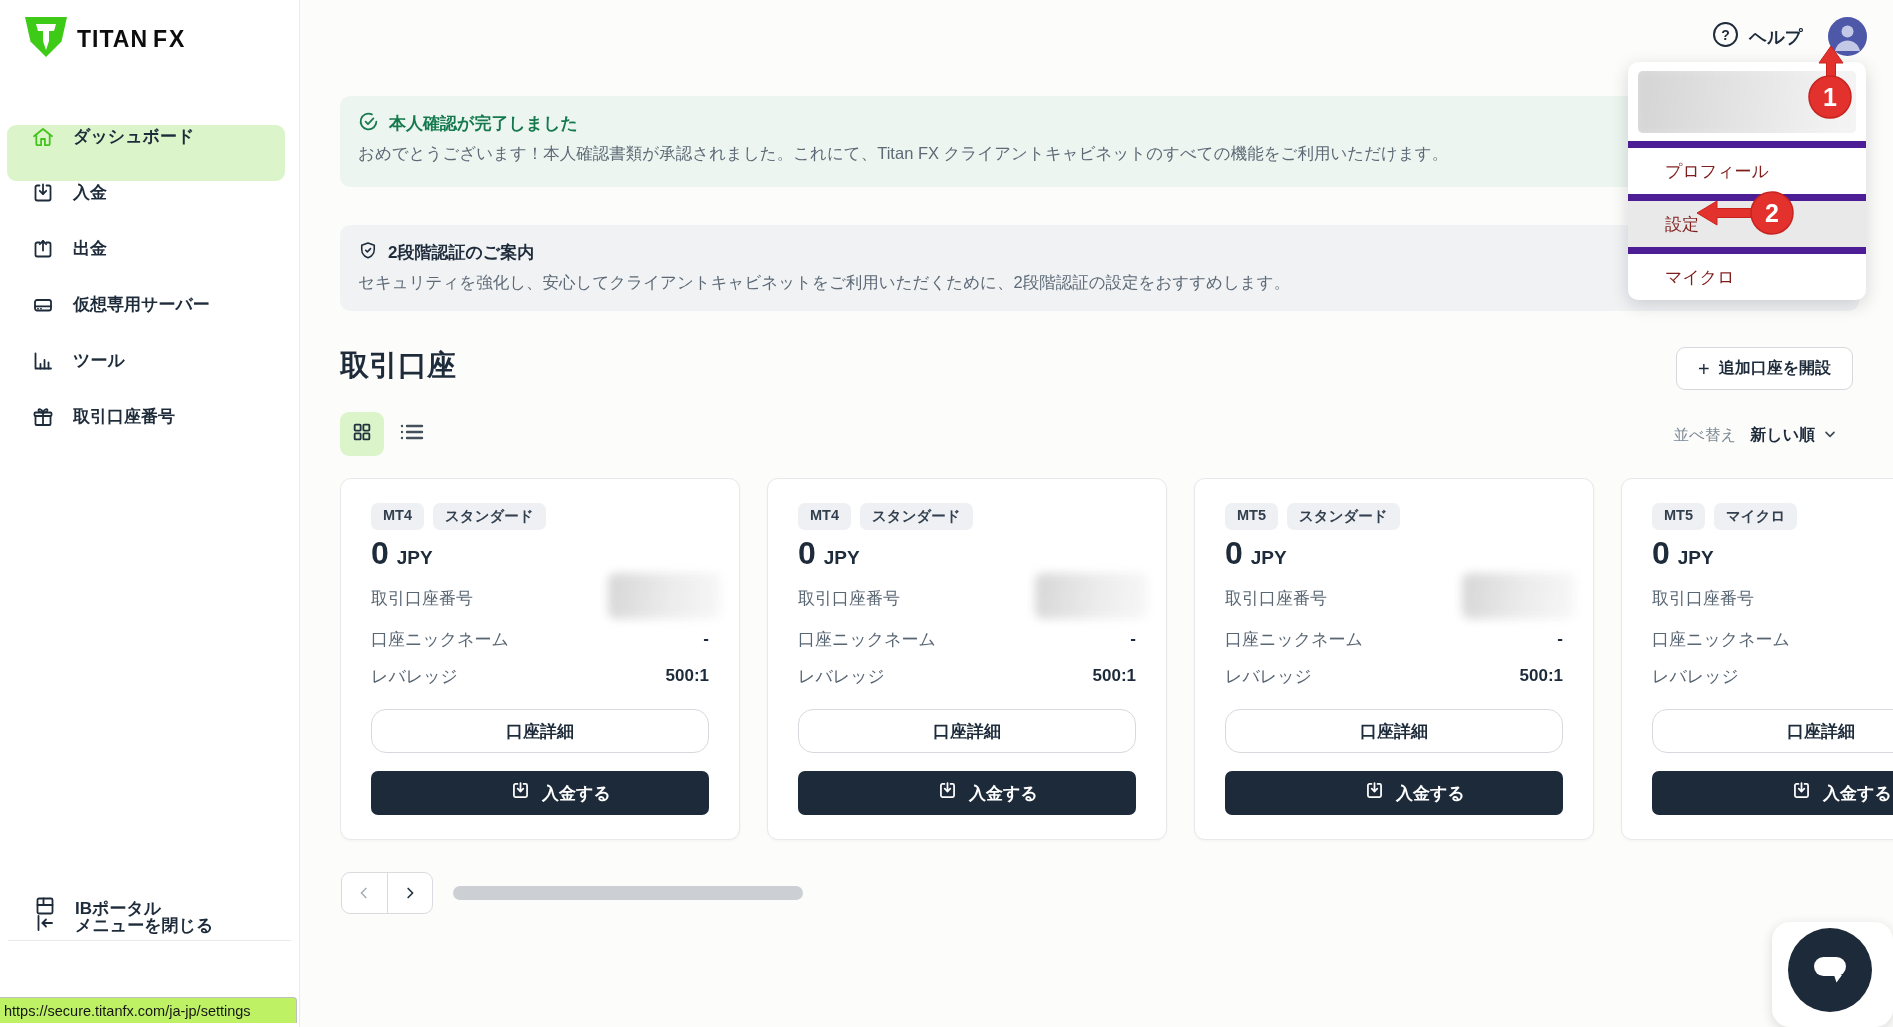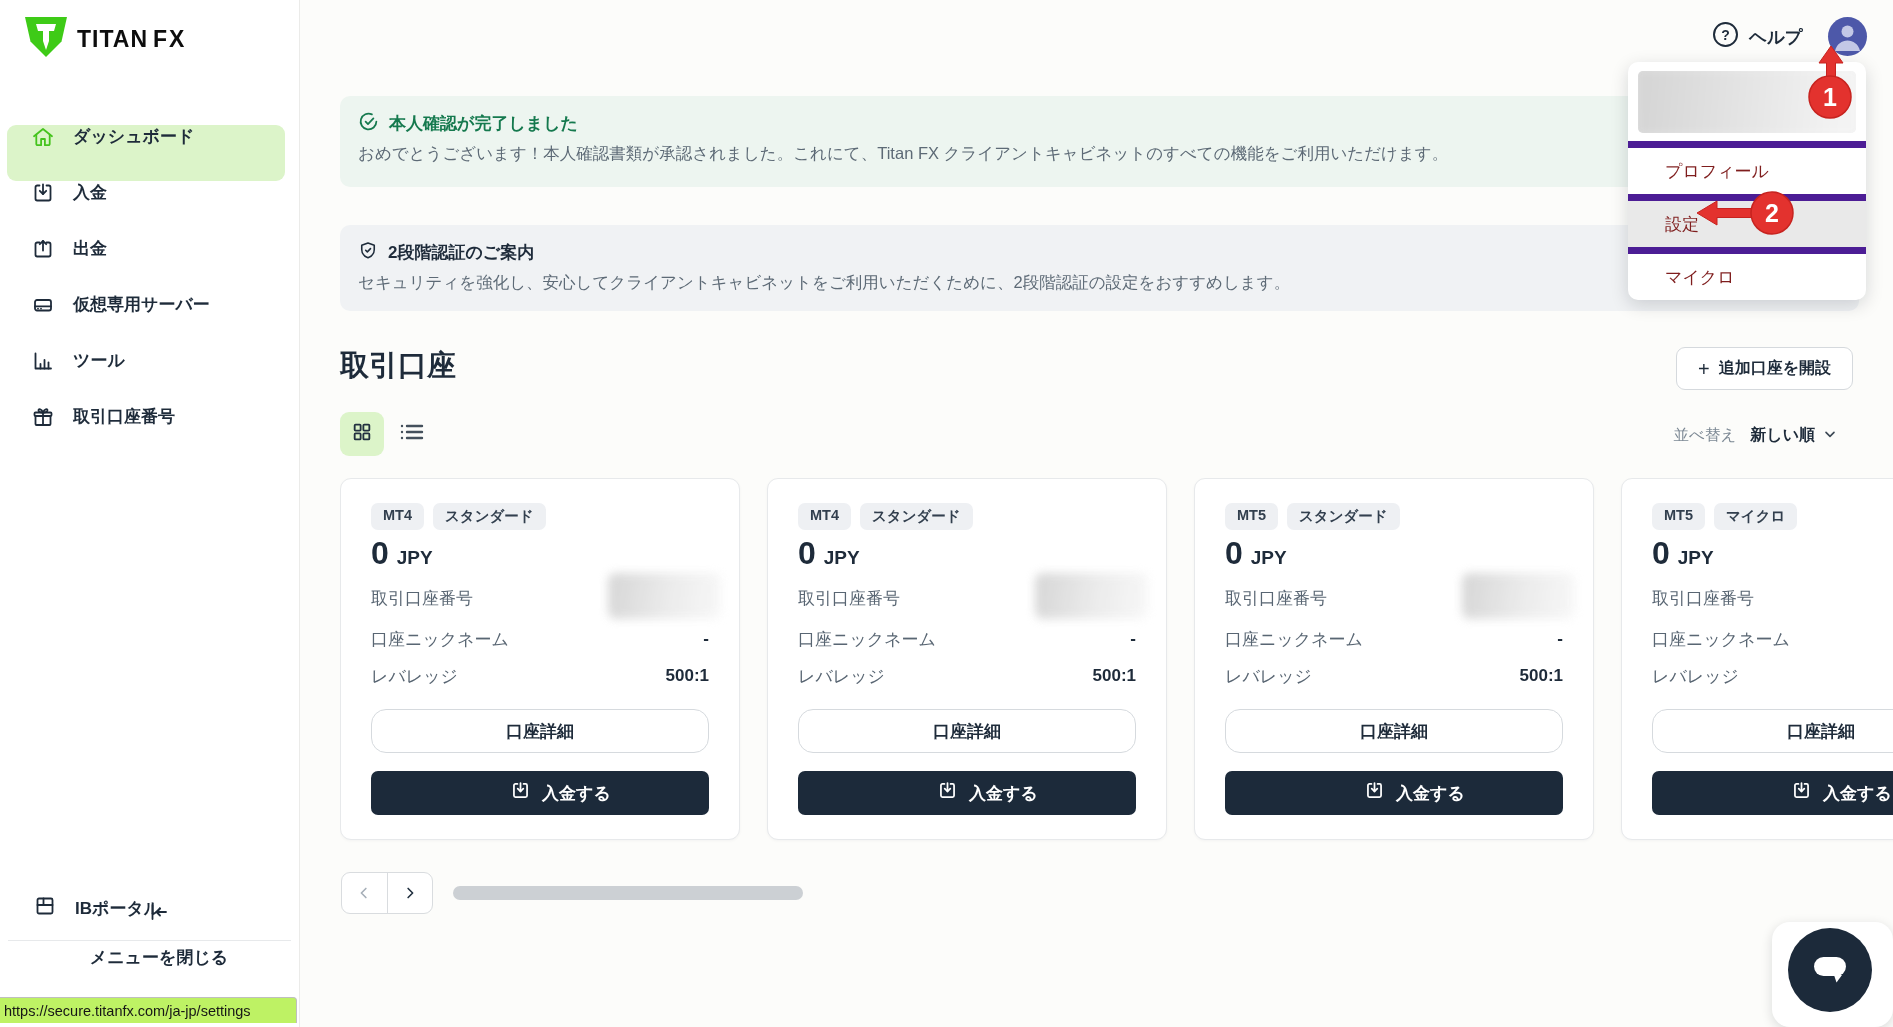--- a/index.html
+++ b/index.html
@@ -178,21 +178,21 @@
       <span>
         <svg width="24" height="24" viewBox="0 0 24 24" fill="none" stroke="currentColor" stroke-width="1.8" stroke-linecap="round" stroke-linejoin="round" color="#1e2b3a">
           <rect x="4.5" y="4.5" width="15" height="15" rx="1.5"></rect>
             <path d="M4.5 11h15"></path>
             <path d="M10.5 4.5V11"></path>
         </svg>
       </span>
       <span class="nav-label">IBポータル</span>
     </div>
     <div class="sidebar-divider"></div>
-    <div class="sidebar-footer-item" style="top:900px;flex-direction:column;">
+    <div class="sidebar-footer-item" style="top:900px;">
       <span>
         <svg width="24" height="24" viewBox="0 0 24 24" fill="none" stroke="currentColor" stroke-width="1.8" stroke-linecap="round" stroke-linejoin="round" color="#1e2b3a">
           <path d="M5.5 5v14"></path>
             <path d="M19 12H9.5"></path>
             <path d="M13 8.5 9.5 12l3.5 3.5"></path>
         </svg>
       </span>
       <span class="nav-label">メニューを閉じる</span>
     </div>
   </div>

